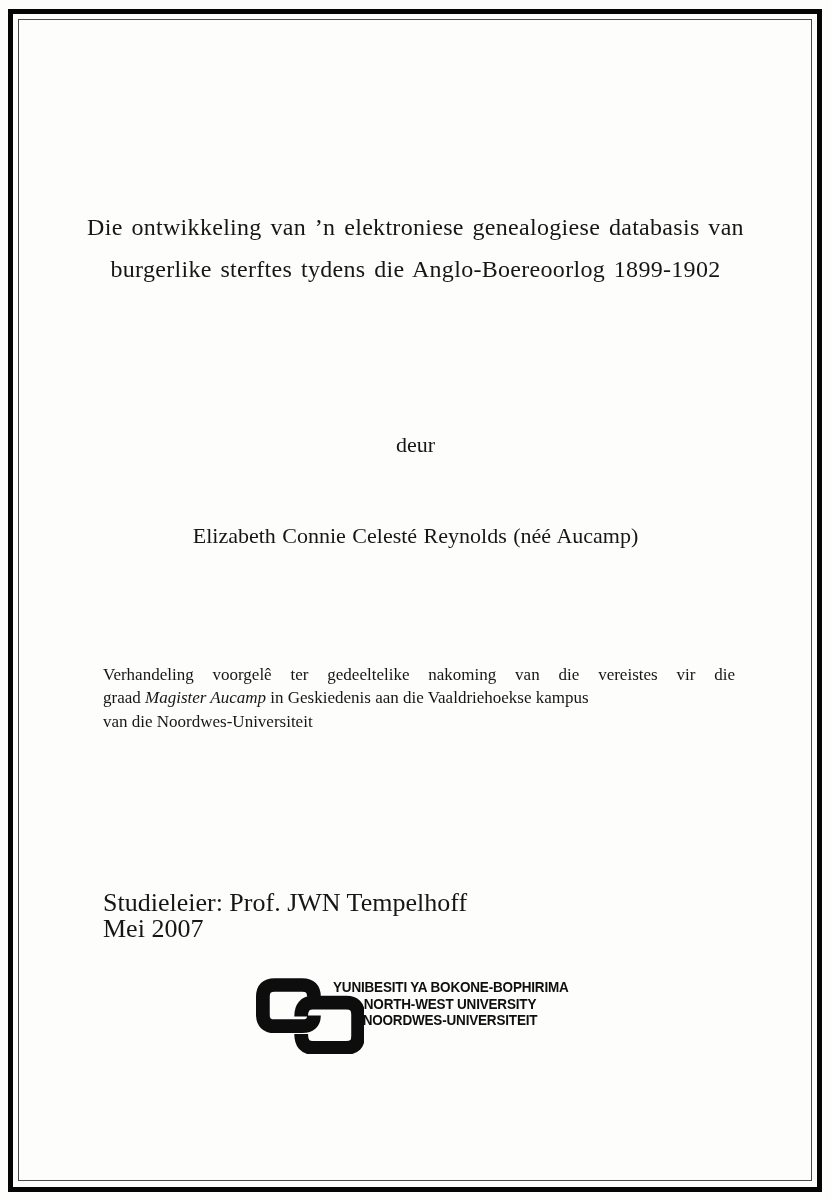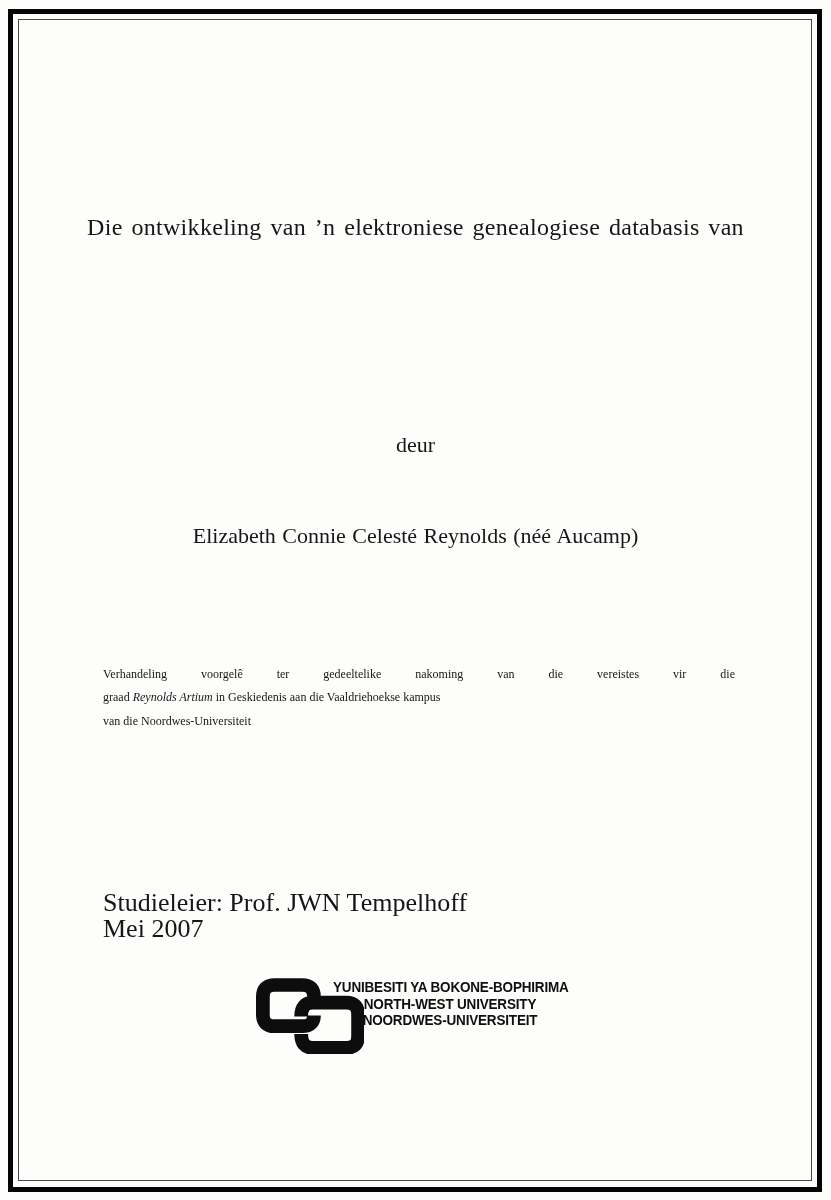--- a/index.html
+++ b/index.html
@@ -53,21 +53,21 @@
     text-align: center;
     font-size: 22px;
     line-height: 30px;
     word-spacing: 1px;
   }
   .statement {
     position: absolute;
     left: 103px;
     width: 632px;
     top: 663px;
-    font-size: 12px;
+    font-size: 17px;
     line-height: 23.3px;
   }
   .statement .line-just {
     text-align: justify;
     text-align-last: justify;
   }
   .statement .it {
     font-style: italic;
   }
   .supervisor-block {
@@ -110,29 +110,30 @@
 </head>
 <body>
 
 <div class="page">
 
   <div class="frame-outer"></div>
   <div class="frame-inner"></div>
 
   <div class="thesis-title">
     <div>Die ontwikkeling van ’n elektroniese genealogiese databasis van</div>
+    <div>burgerlike sterftes tydens die Anglo-Boereoorlog 1899-1902</div>
   </div>
 
   <div class="byline">deur</div>
 
   <div class="author">Elizabeth Connie Celesté Reynolds (néé Aucamp)</div>
 
   <div class="statement">
     <div class="line-just">Verhandeling voorgelê ter gedeeltelike nakoming van die vereistes vir die</div>
-    <div><span>graad </span><span class="it">Reynolds Artium</span><span> in Geskiedenis aan die Vaaldriehoekse kampus</span></div>
+    <div><span>graad </span><span class="it">Magister Aucamp</span><span> in Geskiedenis aan die Vaaldriehoekse kampus</span></div>
     <div>van die Noordwes-Universiteit</div>
   </div>
 
   <div class="supervisor-block">
     <div>Studieleier: Prof. JWN Tempelhoff</div>
     <div>Mei 2007</div>
   </div>
 
   <div class="logo">
     <svg class="logo-mark" viewBox="0 0 110 85" xmlns="http://www.w3.org/2000/svg">

